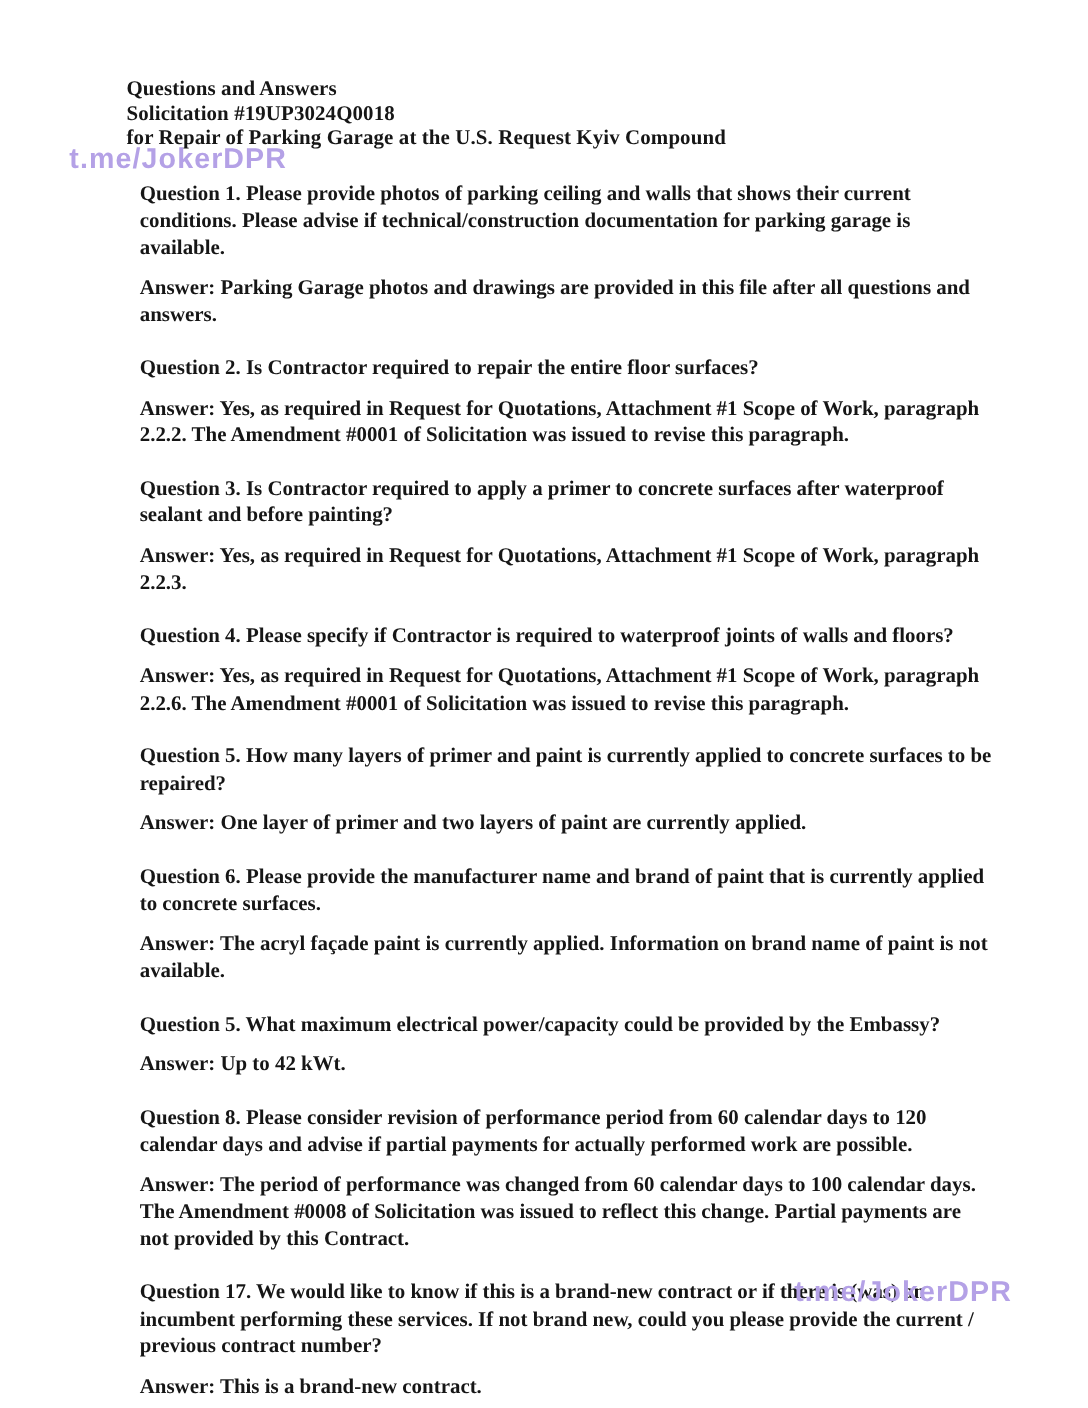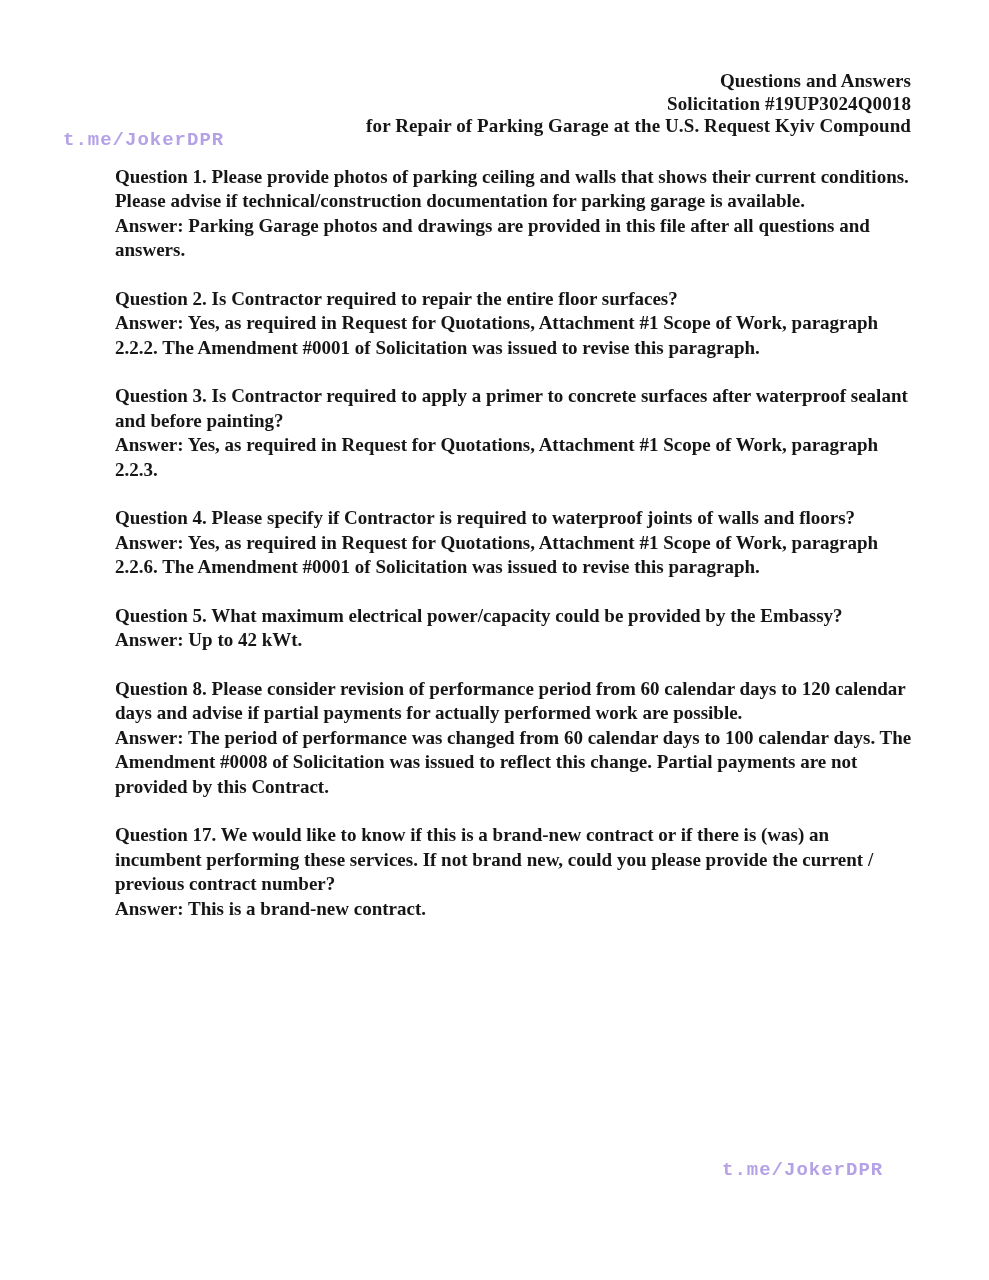--- a/index.html
+++ b/index.html
@@ -11,49 +11,49 @@
     position: relative;
     width: 989px;
     height: 1280px;
     background: var(--page-bg, #ffffff);
     font-family: "Liberation Serif", serif;
     color: var(--text-color, #161616);
     overflow: hidden;
   }
   .doc-header {
     margin: 70px 78px 0 115px;
-    text-align: right;
+    text-align: left;
     font-weight: bold;
     font-size: 19px;
     line-height: 22.5px;
     letter-spacing: 0.1px;
   }
   .qa-list {
     margin: 27px 76px 0 115px;
     width: 800px;
   }
   .qa-block {
     margin: 0 0 24px 0;
   }
   .qa-block p {
-    margin: 0;
+    margin: 12px;
     font-size: 19px;
     line-height: 24.5px;
   }
   .question {
     font-weight: bold;
   }
   .answer {
     font-weight: bold;
   }
   .watermark {
     position: absolute;
-    font-family: Liberation Mono, monospace;
+    font-family: Liberation Sans, sans-serif;
     font-weight: bold;
-    font-size: 19px;
+    font-size: 26px;
     letter-spacing: 1px;
     color: var(--wm-color, #b4a1e6);
     white-space: nowrap;
     pointer-events: none;
   }
   .wm-top {
     left: 63px;
     top: 129px;
   }
   .wm-bottom {
@@ -85,20 +85,28 @@
     </section>
     <section class="qa-block">
       <p class="question">Question 3. Is Contractor required to apply a primer to concrete surfaces after waterproof sealant and before painting?</p>
       <p class="answer">Answer: Yes, as required in Request for Quotations, Attachment #1 Scope of Work, paragraph 2.2.3.</p>
     </section>
     <section class="qa-block">
       <p class="question">Question 4. Please specify if Contractor is required to waterproof joints of walls and floors?</p>
       <p class="answer">Answer: Yes, as required in Request for Quotations, Attachment #1 Scope of Work, paragraph 2.2.6. The Amendment #0001 of Solicitation was issued to revise this paragraph.</p>
     </section>
     <section class="qa-block">
+      <p class="question">Question 5. How many layers of primer and paint is currently applied to concrete surfaces to be repaired?</p>
+      <p class="answer">Answer: One layer of primer and two layers of paint are currently applied.</p>
+    </section>
+    <section class="qa-block">
+      <p class="question">Question 6. Please provide the manufacturer name and brand of paint that is currently applied to concrete surfaces.</p>
+      <p class="answer">Answer: The acryl façade paint is currently applied. Information on brand name of paint is not available.</p>
+    </section>
+    <section class="qa-block">
       <p class="question">Question 5. What maximum electrical power/capacity could be provided by the Embassy?</p>
       <p class="answer">Answer: Up to 42 kWt.</p>
     </section>
     <section class="qa-block">
       <p class="question">Question 8. Please consider revision of performance period from 60 calendar days to 120 calendar days and advise if partial payments for actually performed work are possible.</p>
       <p class="answer">Answer: The period of performance was changed from 60 calendar days to 100 calendar days. The Amendment #0008 of Solicitation was issued to reflect this change. Partial payments are not provided by this Contract.</p>
     </section>
     <section class="qa-block">
       <p class="question">Question 17. We would like to know if this is a brand-new contract or if there is (was) an incumbent performing these services. If not brand new, could you please provide the current / previous contract number?</p>
       <p class="answer">Answer: This is a brand-new contract.</p>

